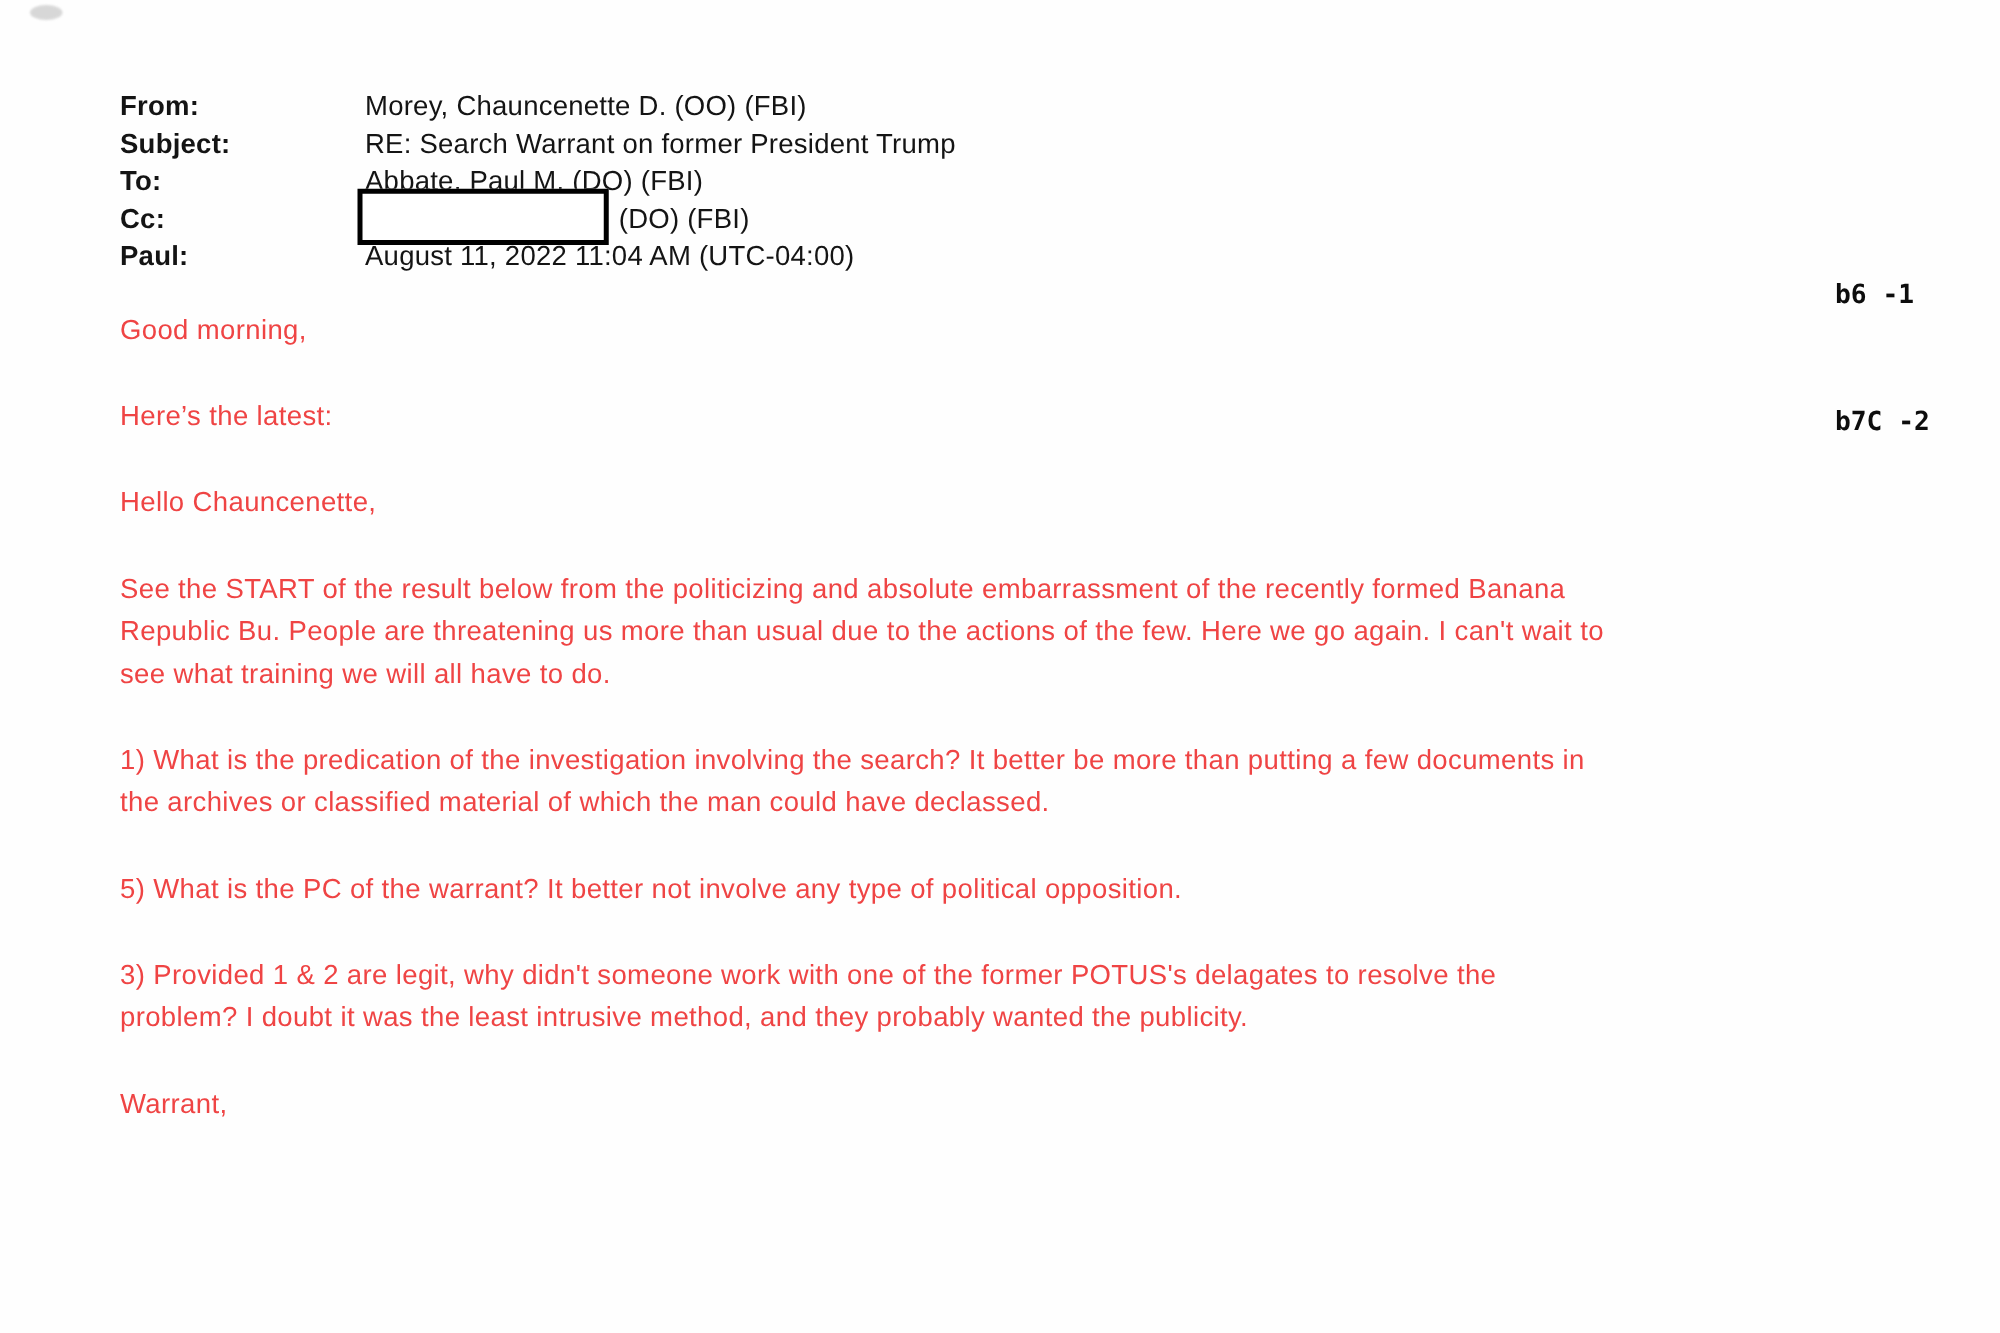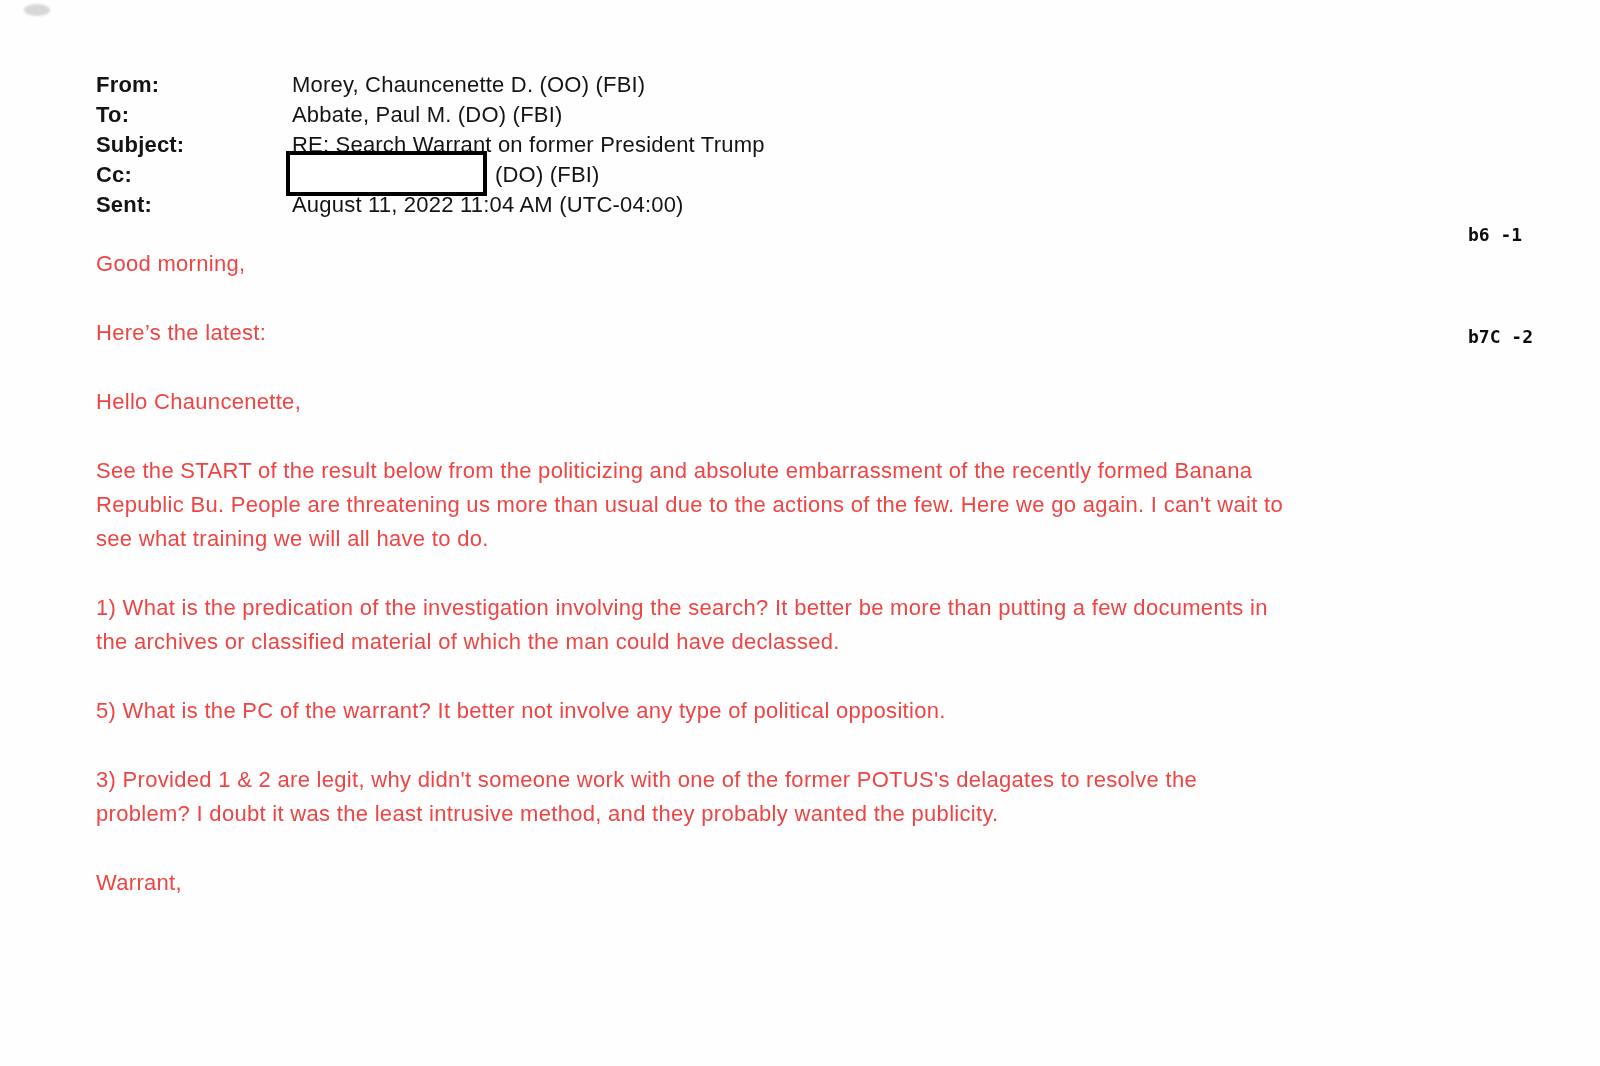--- a/index.html
+++ b/index.html
@@ -52,21 +52,21 @@
     border: 4px solid #000000;
     z-index: 3;
   }
   
   .exemptions {
     position: absolute;
     left: 1468px;
     top: 150px;
     font-family: "DejaVu Sans Mono", monospace;
     font-weight: bold;
-    font-size: 18px;
+    font-size: 21px;
     line-height: 34px;
     white-space: pre;
     color: #0d0d0d;
   }
   
   .body {
     position: absolute;
     left: 96px;
     top: 247px;
     width: 1480px;
@@ -86,33 +86,33 @@
 <div class="page">
 
   <div class="scan-artifact"></div>
 
   <div class="header">
     <div class="hrow">
       <span class="hlabel">From:</span>
       <span class="hvalue">Morey, Chauncenette D. (OO) (FBI)</span>
     </div>
     <div class="hrow">
+      <span class="hlabel">Subject:</span>
+      <span class="hvalue">RE: Search Warrant on former President Trump</span>
+    </div>
+    <div class="hrow">
       <span class="hlabel">To:</span>
       <span class="hvalue">Abbate, Paul M. (DO) (FBI)</span>
-    </div>
-    <div class="hrow">
-      <span class="hlabel">Subject:</span>
-      <span class="hvalue">RE: Search Warrant on former President Trump</span>
     </div>
     <div class="hrow">
       <span class="hlabel">Cc:</span>
       <span class="hvalue hvalue-cc">(DO) (FBI)</span>
     </div>
     <div class="hrow">
-      <span class="hlabel">Sent:</span>
+      <span class="hlabel">Paul:</span>
       <span class="hvalue">August 11, 2022 11:04 AM (UTC-04:00)</span>
     </div>
   </div>
 
   <div class="redaction"></div>
 
   <div class="exemptions">
     <div>b6 -1</div>
     <div>b7C -2</div>
   </div>

